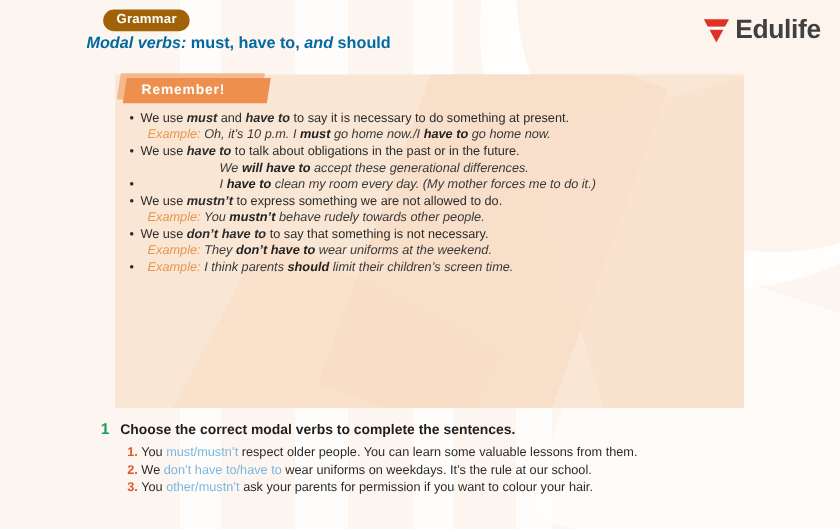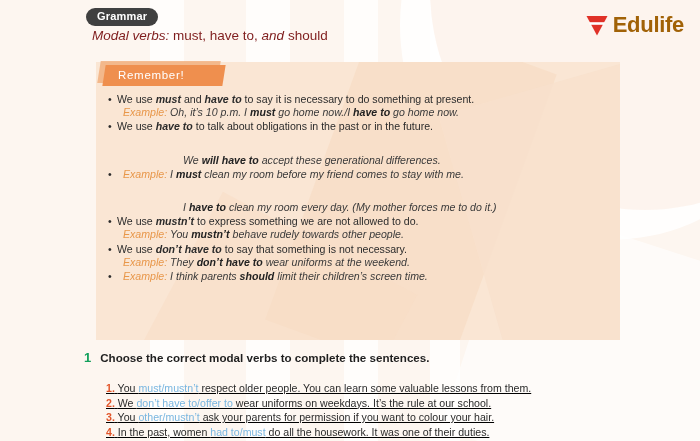--- a/index.html
+++ b/index.html
@@ -66,56 +66,56 @@
   .header {
     position: absolute;
     left: 0; top: 0;
     width: 700px; height: 52px;
     z-index: 3;
   }
   .grammar-chip {
     position: absolute;
     left: 86px;
     top: 8px;
-    background: #404040;
+    background: #a16207;
     color: #ffffff;
     font-size: 11px;
     font-weight: bold;
     letter-spacing: 0.2px;
     padding: 3px 11px 4px 11px;
     border-radius: 9px;
     line-height: 1;
   }
   .lesson-title {
     position: absolute;
-    left: 92px;
+    left: 72px;
     top: 29px;
     font-size: 13.5px;
-    font-weight: normal;
-    color: #7f1d1d;
+    font-weight: bold;
+    color: #0369a1;
     white-space: nowrap;
     line-height: 1;
   }
   .lesson-title .ital { font-style: italic; }
   .lesson-title .norm { font-style: normal; }
 
   
   .logo {
     position: absolute;
     right: 16px;
     top: 12px;
     display: flex;
     align-items: center;
     gap: 3px;
   }
   .logo-mark { display: block; }
   .logo-text {
     font-size: 22px;
     font-weight: bold;
-    color: #a16207;
+    color: #404040;
     line-height: 1;
     letter-spacing: -0.3px;
   }
 
   
   .remember-panel {
     position: absolute;
     left: 96px;
     top: 62px;
     width: 524px;
@@ -168,21 +168,21 @@
     height: 21px;
     background: #ef8f4e;
     transform: skewX(-9deg);
     z-index: 3;
   }
   .remember-tab-label {
     position: absolute;
     left: 118px;
     top: 68px;
     font-size: 11.5px;
-    font-weight: normal;
+    font-weight: bold;
     color: #ffffff;
     letter-spacing: 0.7px;
     z-index: 4;
     line-height: 15px;
   }
 
   
   .rules {
     position: absolute;
     left: 108px;
@@ -215,21 +215,20 @@
   .example-line .ex-label {
     color: #e8974a;
     font-style: italic;
   }
   .example-line b { font-weight: bold; font-style: italic; color: #222; }
   .example-cont {
     display: block;
     font-style: italic;
     color: #3a3a3a;
     padding-left: 66px;
-    margin-top: 20px;
   }
   .example-cont b { font-weight: bold; font-style: italic; color: #222; }
 
   
   .exercise {
     position: absolute;
     left: 84px;
     top: 350px;
     width: 560px;
     z-index: 3;
@@ -246,23 +245,22 @@
     line-height: 15px;
   }
   .ex-title {
     font-size: 11.6px;
     font-weight: bold;
     color: #1f1f1f;
     line-height: 15px;
     text-align: right;
   }
   .ex-list {
-    margin-top: 16px;
+    margin-top: 4px;
     padding-left: 22px;
-    text-decoration: underline;
   }
   .ex-row {
     font-size: 10.6px;
     color: #2b2b2b;
     line-height: 14.6px;
     white-space: nowrap;
   }
   .ex-row .idx {
     color: #e2552a;
     font-weight: bold;
@@ -315,21 +313,20 @@
       <span class="rule-text">We use <b>must</b> and <b>have to</b> to say it is necessary to do something at present.</span>
       <span class="example-line"><span class="ex-label">Example:</span> Oh, it’s 10 p.m. I <b>must</b> go home now./I <b>have to</b> go home now.</span>
     </div>
     <div class="rule-item">
       <span class="bullet">•</span>
       <span class="rule-text">We use <b>have to</b> to talk about obligations in the past or in the future.</span>
       <span class="example-cont">We <b>will have to</b> accept these generational differences.</span>
     </div>
     <div class="rule-item">
       <span class="bullet">•</span>
-      <span class="example-line"><span class="ex-label">Example:</span> I <b>must</b> clean my room before my friend comes to stay with me.</span>
       <span class="example-cont">I <b>have to</b> clean my room every day. (My mother forces me to do it.)</span>
     </div>
     <div class="rule-item">
       <span class="bullet">•</span>
       <span class="rule-text">We use <b>mustn’t</b> to express something we are not allowed to do.</span>
       <span class="example-line"><span class="ex-label">Example:</span> You <b>mustn’t</b> behave rudely towards other people.</span>
     </div>
     <div class="rule-item">
       <span class="bullet">•</span>
       <span class="rule-text">We use <b>don’t have to</b> to say that something is not necessary.</span>
@@ -341,17 +338,16 @@
     </div>
   </div>
 
 <div class="exercise">
   <div class="ex-head">
     <span class="ex-num">1</span>
     <span class="ex-title">Choose the correct modal verbs to complete the sentences.</span>
   </div>
   <div class="ex-list" id="exercise-list">
       <div class="ex-row"><span class="idx">1.</span> <span>You <span class="opt">must/mustn’t</span> respect older people. You can learn some valuable lessons from them.</span></div>
-      <div class="ex-row"><span class="idx">2.</span> <span>We <span class="opt">don’t have to/offer to</span> wear uniforms on weekdays. It’s the rule at our school.</span></div>
+      <div class="ex-row"><span class="idx">2.</span> <span>We <span class="opt">don’t have to/have to</span> wear uniforms on weekdays. It’s the rule at our school.</span></div>
       <div class="ex-row"><span class="idx">3.</span> <span>You <span class="opt">other/mustn’t</span> ask your parents for permission if you want to colour your hair.</span></div>
-      <div class="ex-row"><span class="idx">4.</span> <span>In the past, women <span class="opt">had to/must</span> do all the housework. It was one of their duties.</span></div>
     </div>
 </div>
 
 </body></html>

